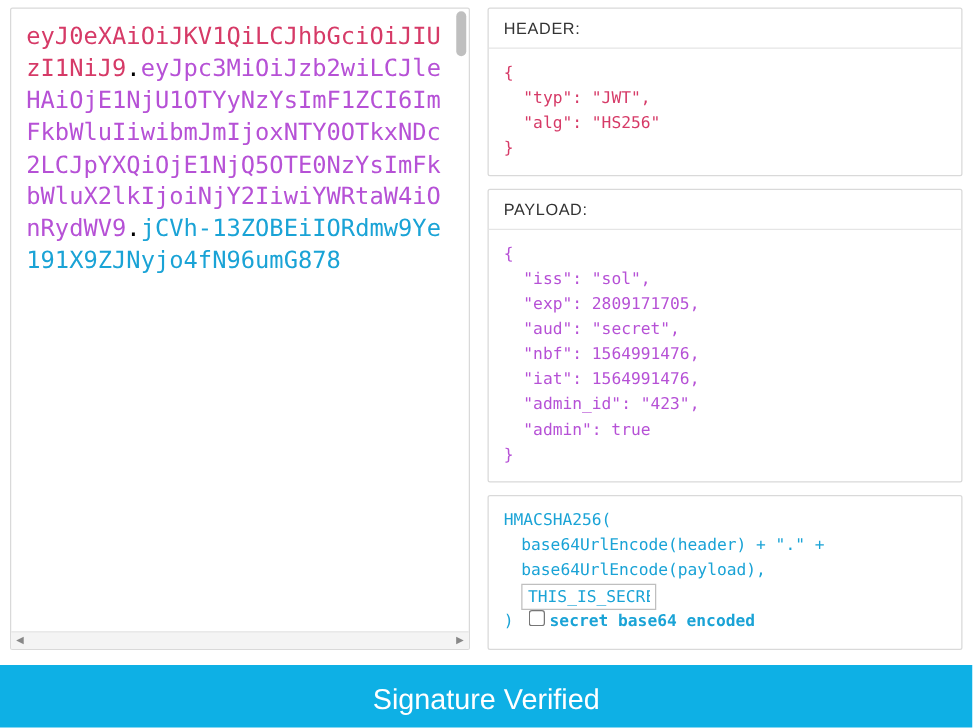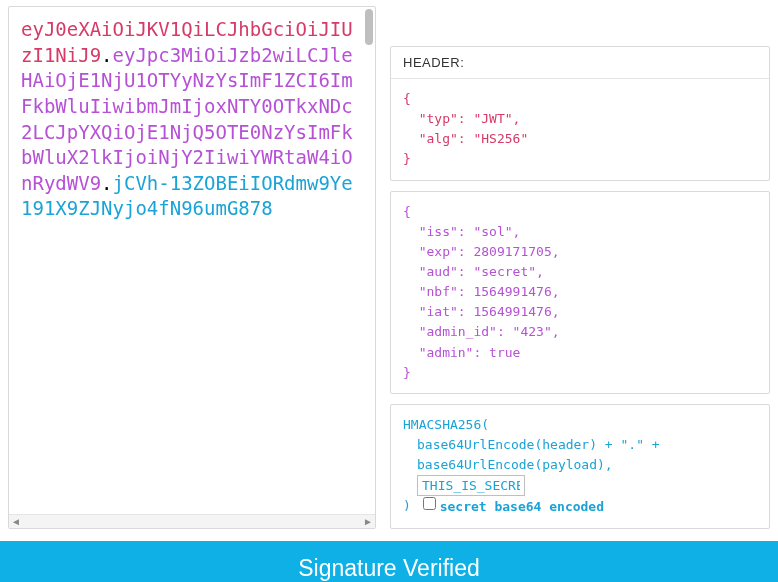--- a/index.html
+++ b/index.html
@@ -63,21 +63,20 @@
     color: #888;
     font-size: 10px;
   }
   .scroll-arrow.right { margin-left: auto; }
 
   .right-panel {
     flex: 1;
     display: flex;
     flex-direction: column;
     gap: 10px;
-    margin-top: 40px;
   }
   .section {
     border: 1px solid #d9d9d9;
     border-radius: 2px;
   }
   .section-title {
     padding: 8px 12px;
     font-size: 13px;
     letter-spacing: 0.5px;
     color: #333;
@@ -150,20 +149,21 @@
 
     <div class="section">
       <div class="section-title">HEADER:</div>
       <div class="section-body header-json">{
   "typ": "<span>JWT</span>",
   "alg": "<span>HS256</span>"
 }</div>
     </div>
 
     <div class="section">
+      <div class="section-title">PAYLOAD:</div>
       <div class="section-body payload-json">{
   "iss": "<span>sol</span>",
   "exp": <span>2809171705</span>,
   "aud": "<span>secret</span>",
   "nbf": <span>1564991476</span>,
   "iat": <span>1564991476</span>,
   "admin_id": "<span>423</span>",
   "admin": <span>true</span>
 }</div>
     </div>

